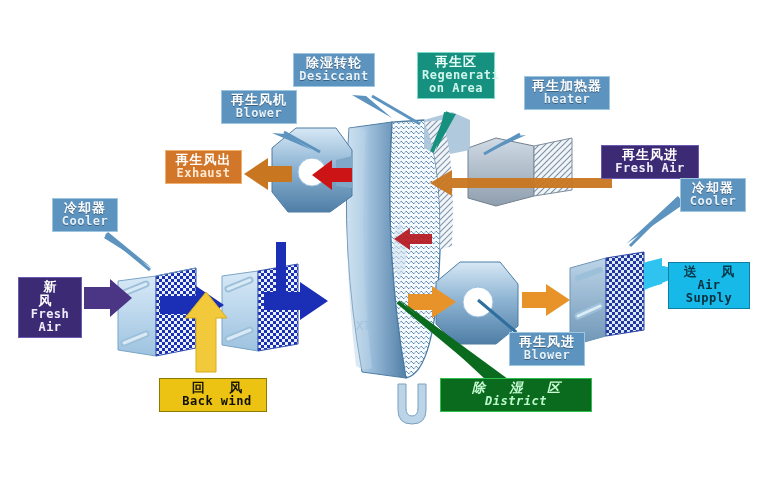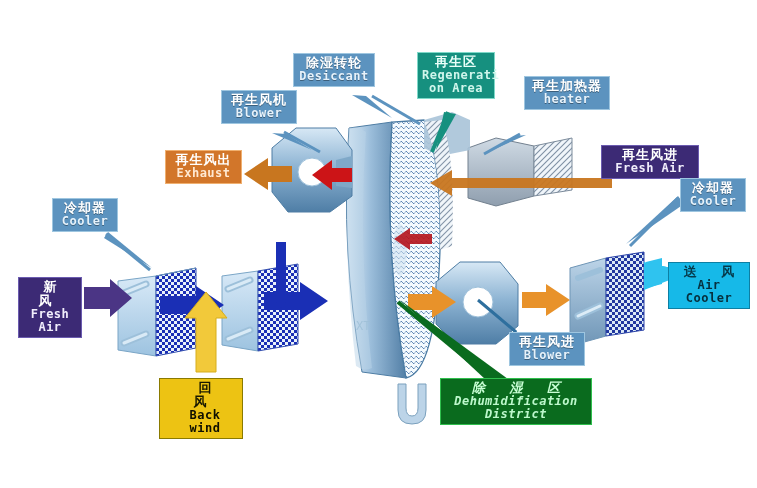--- a/index.html
+++ b/index.html
@@ -362,35 +362,34 @@
   <div class="lbl orange" style="left:165px;top:150px;width:77px;">
     <span class="cn">再生风出</span>
     <span class="en">Exhaust</span>
   </div>
 
   <div class="lbl purple" style="left:2px;top:277px;width:64px;margin-left:16px;">
     <span class="cn spaced">新    风</span>
     <span class="en">Fresh Air</span>
   </div>
 
-  <div class="lbl yellow" style="left:159px;top:378px;width:84px;padding-left:12px;">
+  <div class="lbl yellow" style="left:159px;top:378px;width:108px;padding-left:12px;">
     <span class="cn spaced">回    风</span>
     <span class="en">Back wind</span>
   </div>
 
   <div class="lbl cyan" style="left:668px;top:262px;width:82px;">
     <span class="cn spaced">送    风</span>
-    <span class="en">Air Cooler</span>
+    <span class="en">Air Supply</span>
   </div>
 
   <div class="lbl blue" style="left:509px;top:332px;width:76px;">
     <span class="cn">再生风进</span>
     <span class="en">Blower</span>
   </div>
 
   <div class="lbl green" style="left:440px;top:378px;width:152px;">
     <span class="cn spaced">除    湿    区</span>
-    <span class="en">Dehumidification</span>
     <span class="en">District</span>
   </div>
 
 
 </div>
 
 </body></html>

